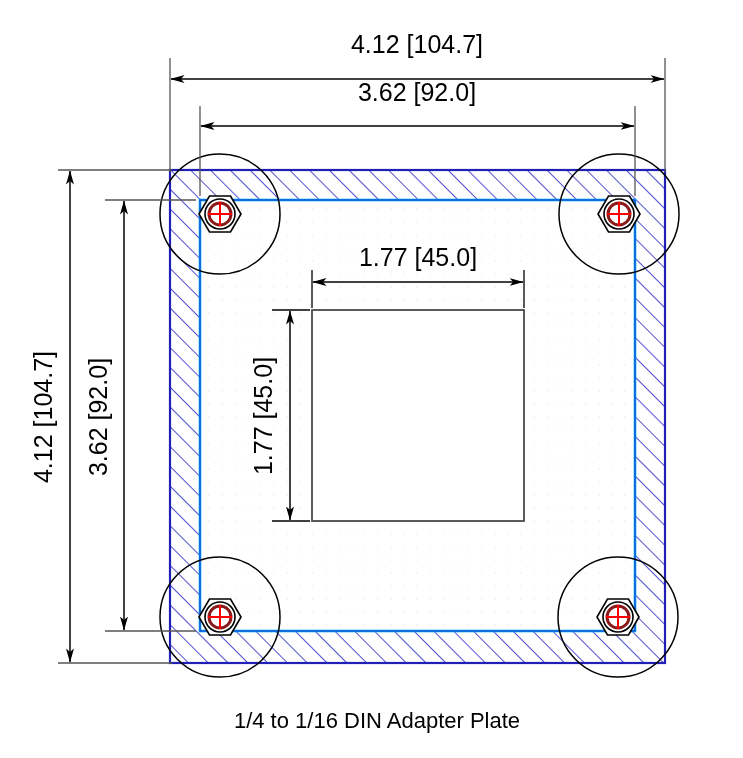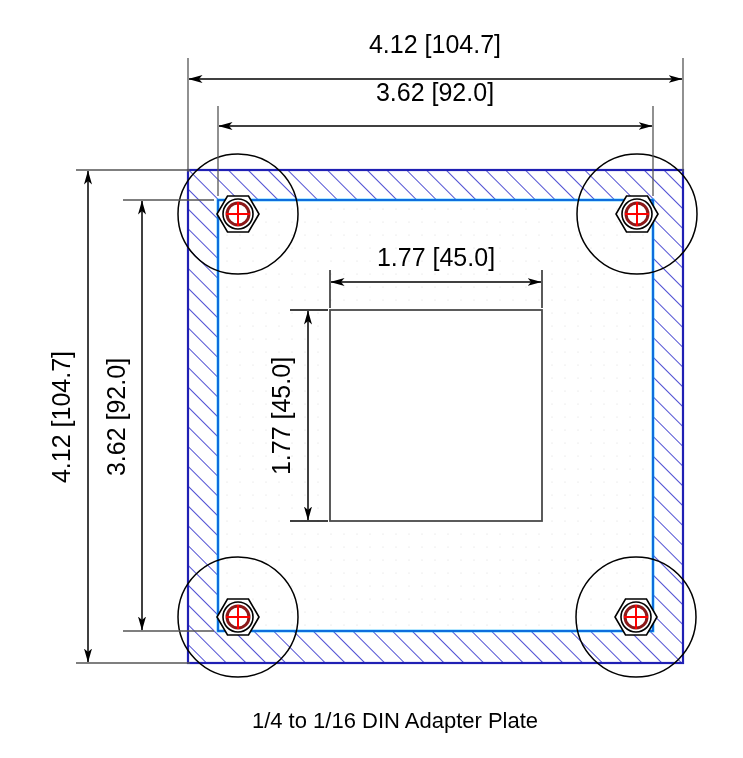--- a/index.html
+++ b/index.html
@@ -13,21 +13,20 @@
     font-family: "Liberation Sans", sans-serif;
     overflow: hidden;
     position: relative;
   }
   #drawing-root {
     position: absolute;
     left: 0;
     top: 0;
     width: 587px;
     height: 758px;
-    padding-left: 18px;
   }
   svg.dwg {
     display: block;
     width: 743px;
     height: 758px;
   }
   .dim-text {
     font-family: "Liberation Sans", sans-serif;
     font-size: 25px;
     fill: #000000;

